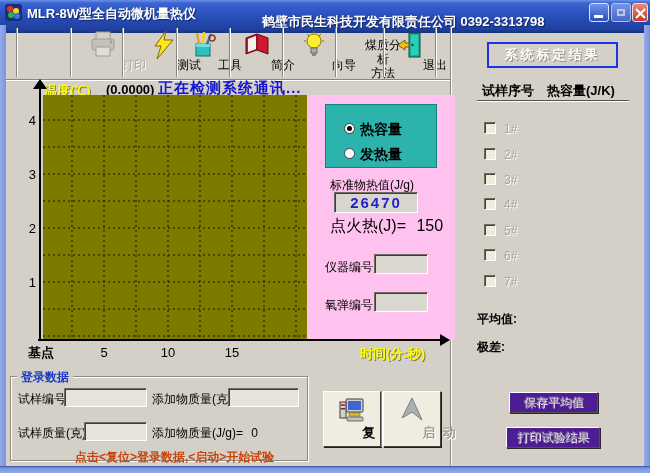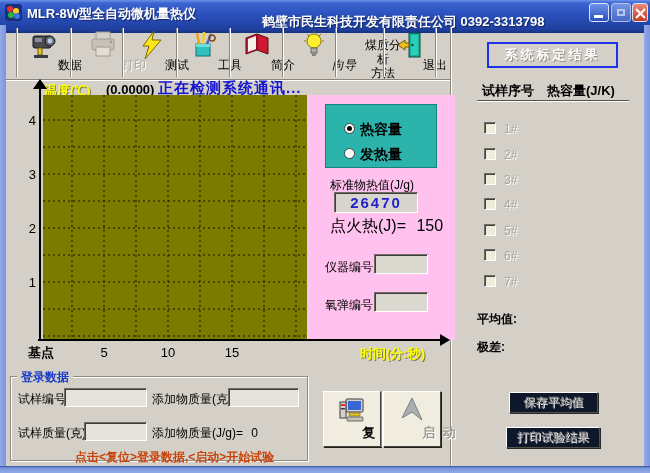--- a/index.html
+++ b/index.html
@@ -72,21 +72,21 @@
   .calib-title { left:487px; top:42px; width:131px; height:26px; border:2px solid #1c34e8;
     color:#fff; font-size:13px; font-weight:bold; letter-spacing:3px; text-align:center; line-height:22px;
     text-shadow:1px 1px 1px #8a867e; }
   .col-head { top:82px; font-size:13px; font-weight:bold; color:#000000; white-space:nowrap; }
   .head-line { left:477px; top:100px; width:152px; height:2px; border-top:1px solid #55524c; border-bottom:1px solid #fff; }
   .chk-row { left:484px; height:14px; cursor:pointer; }
   .chk-box { position:absolute; left:0; top:0; width:12px; height:12px; background:#f0ecdc;
     border:1px solid #fff; border-top-color:#6e6a64; border-left-color:#6e6a64; box-shadow:inset 1px 1px 0 #45423c; }
   .chk-lbl { position:absolute; left:20px; top:0; font-size:12px; color:#a8a49c; text-shadow:1px 1px 0 #fff; }
   .stat-lbl { left:477px; font-size:12px; font-weight:bold; color:#000; }
-  .dis-btn { background:#0f172a; border:1px solid #fff; border-right-color:#55524c; border-bottom-color:#55524c;
+  .dis-btn { background:#4c1d95; border:1px solid #fff; border-right-color:#55524c; border-bottom-color:#55524c;
     box-shadow:1px 1px 0 #2a2824; text-align:center; color:#a09c94; text-shadow:1px 1px 0 #fff;
     font-size:12px; font-family:"Liberation Sans",sans-serif; cursor:default; }
 
   
   .group-box { left:10px; top:376px; width:298px; height:85px; border:1px solid #8f8b83;
     box-shadow:inset 1px 1px 0 #fff, 1px 1px 0 #fff; }
   .group-title { left:17px; top:369px; background:#d4d0c8; padding:0 4px; font-size:12px; font-weight:bold; color:#1a3ac8; }
   .lg-lbl { font-size:12px; color:#000; white-space:nowrap; }
   .lg-input { height:19px; background:#e6e3dc; border:1px solid #fff; border-top-color:#6e6a64; border-left-color:#6e6a64;
     box-shadow:inset 1px 1px 0 #403e3a; }
@@ -126,45 +126,34 @@
       </svg>
     </div>
   </div>
 
   <div class="abs border-strip b-left"></div>
   <div class="abs border-strip b-right"></div>
   <div class="abs b-bottom"></div>
 
   <div class="abs tb-sep" style="left:16px"></div>
 
-  <div class="abs tb-btn" style="left:18px;width:52px;">
-    <svg class="ic" viewBox="0 0 28 30">
-      <rect x="3" y="6" width="18" height="12" rx="2" fill="#4a4a52" stroke="#16161a"></rect>
-      <circle cx="20" cy="11" r="5" fill="#6a6a74" stroke="#16161a"></circle>
-      <circle cx="20" cy="11" r="2.4" fill="#b8ccf0"></circle>
-      <rect x="5" y="8" width="7" height="4" fill="#8890a0"></rect>
-      <rect x="8" y="18" width="4" height="7" fill="#e8c820" stroke="#6a5a10"></rect>
-      <rect x="4" y="25" width="14" height="3" fill="#3a3a44"></rect>
-    </svg>
-    <span class="lbl">数据</span>
-  </div>
   <div class="abs tb-sep" style="left:70px"></div>
 
   <div class="abs tb-btn disabled" style="left:72px;width:62px;">
     <svg class="ic" viewBox="0 0 28 30">
       <rect x="7" y="2" width="14" height="8" fill="#d6d2ca" stroke="#a09c94"></rect>
       <rect x="3" y="9" width="22" height="11" rx="2" fill="#c6c2ba" stroke="#a09c94"></rect>
       <rect x="7" y="17" width="14" height="9" fill="#e2ded6" stroke="#a09c94"></rect>
       <circle cx="22" cy="12" r="1.4" fill="#a09c94"></circle>
     </svg>
     <span class="lbl">打印</span>
   </div>
   <div class="abs tb-sep" style="left:122px"></div>
 
-  <div class="abs tb-btn" style="left:124px;width:53px;">
+  <div class="abs tb-btn" style="left:136px;width:53px;">
     <svg class="ic" viewBox="0 0 28 30">
       <polygon points="17,1 6,16 12,16 8,29 24,10 15,10" fill="#ffe618" stroke="#7a6a00" stroke-width="1"></polygon>
     </svg>
     <span class="lbl">测试</span>
   </div>
   <div class="abs tb-sep" style="left:176px"></div>
 
   <div class="abs tb-btn" style="left:178px;width:52px;">
     <svg class="ic" viewBox="0 0 28 30">
       <rect x="6" y="14" width="14" height="12" fill="#30c0c0" stroke="#10706e"></rect>
@@ -181,21 +170,21 @@
   <div class="abs tb-btn" style="left:231px;width:52px;">
     <svg class="ic" viewBox="0 0 28 30">
       <polygon points="3,8 14,4 25,8 25,24 14,20 3,24" fill="#cc1830" stroke="#5a0a14"></polygon>
       <polygon points="5,9 13,6 13,19 5,22" fill="#f6f2ea"></polygon>
       <line x1="14" y1="4" x2="14" y2="20" stroke="#5a0a14"></line>
     </svg>
     <span class="lbl">简介</span>
   </div>
   <div class="abs tb-sep" style="left:282px"></div>
 
-  <div class="abs tb-btn" style="left:284px;width:60px;font-style:italic;">
+  <div class="abs tb-btn" style="left:284px;width:60px;">
     <svg class="ic" viewBox="0 0 28 30">
       <circle cx="14" cy="11" r="7" fill="#ffee30" stroke="#8a7a00"></circle>
       <line x1="14" y1="1" x2="14" y2="3" stroke="#8a7a00"></line>
       <line x1="4" y1="11" x2="6" y2="11" stroke="#8a7a00"></line>
       <line x1="22" y1="11" x2="24" y2="11" stroke="#8a7a00"></line>
       <line x1="7" y1="4" x2="9" y2="6" stroke="#8a7a00"></line>
       <line x1="21" y1="4" x2="19" y2="6" stroke="#8a7a00"></line>
       <rect x="11" y="18" width="6" height="5" fill="#b0aca0" stroke="#6a6660"></rect>
       <rect x="12" y="23" width="4" height="3" fill="#8a8680"></rect>
     </svg>

